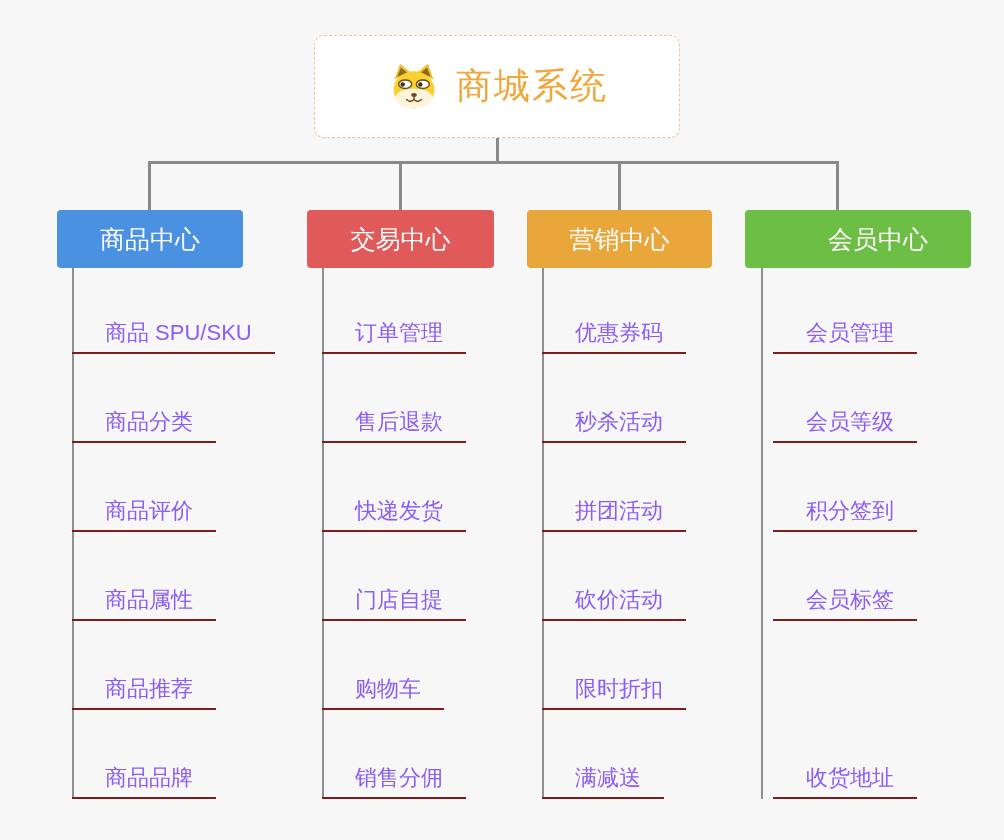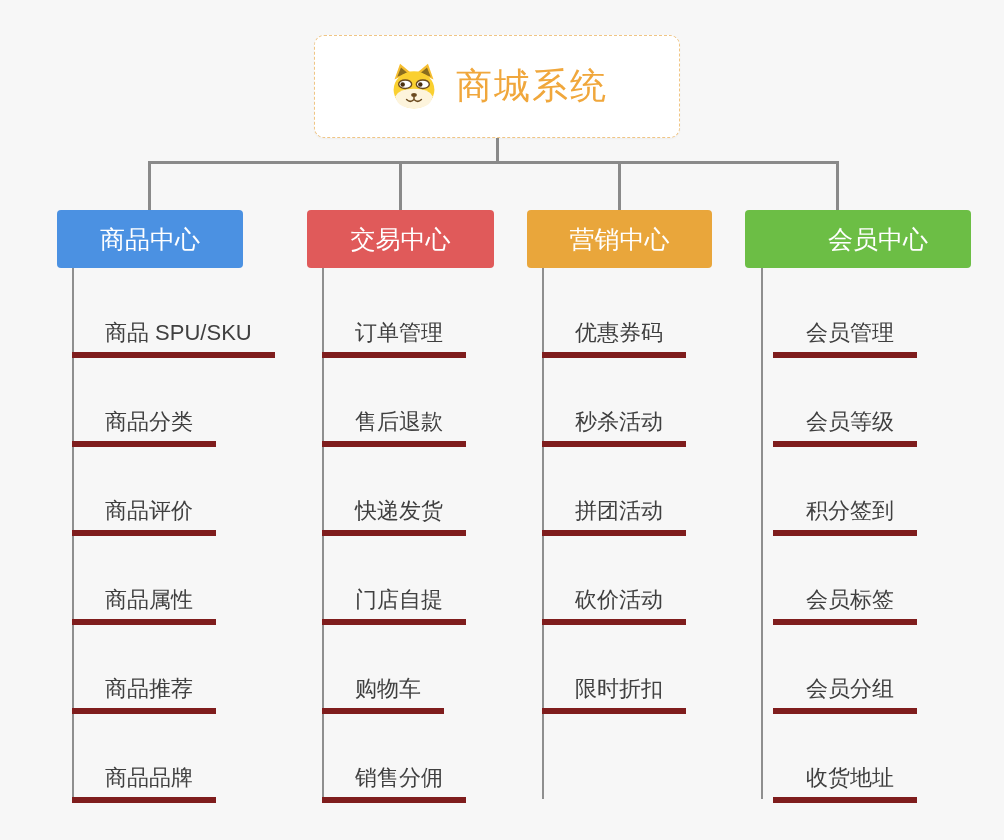--- a/index.html
+++ b/index.html
@@ -36,23 +36,23 @@
     color:#FFFFFF;font-size:25px;
     display:flex;align-items:center;justify-content:center;
   }
   .b1{left:57px;width:186px;}
   .b2{left:307px;width:187px;}
   .b3{left:527px;width:185px;}
   .b4{left:745px;width:186px;padding-left:40px;}
   
   .item{
     position:absolute;white-space:nowrap;
-    font-size:22px;color:#404040;line-height:28px;
+    font-size:22px;color:#8b5cf6;line-height:28px;
     padding:0 23px 5px 33px;
-    border-bottom:6px solid #7f1d1d;
+    border-bottom:2px solid #7f1d1d;
     width:-moz-fit-content;width:fit-content;
   }
   .c1{left:72px;} .c2{left:322px;} .c3{left:542px;} .c4{left:761px;margin-left:12px;}
   .r1{top:319px;} .r2{top:408px;} .r3{top:497px;}
   .r4{top:586px;} .r5{top:675px;} .r6{top:764px;}
 </style>
 </head>
 <body>
 
 <div class="canvas">
@@ -111,21 +111,21 @@
   <div class="item c2 r3">快递发货</div>
   <div class="item c2 r4">门店自提</div>
   <div class="item c2 r5">购物车</div>
   <div class="item c2 r6">销售分佣</div>
 
   <div class="item c3 r1">优惠券码</div>
   <div class="item c3 r2">秒杀活动</div>
   <div class="item c3 r3">拼团活动</div>
   <div class="item c3 r4">砍价活动</div>
   <div class="item c3 r5">限时折扣</div>
+  <div class="item c3 r6">满减送</div>
 
   <div class="item c4 r1">会员管理</div>
   <div class="item c4 r2">会员等级</div>
   <div class="item c4 r3">积分签到</div>
   <div class="item c4 r4">会员标签</div>
-  <div class="item c4 r5">会员分组</div>
   <div class="item c4 r6">收货地址</div>
 
 </div>
 
 </body></html>

